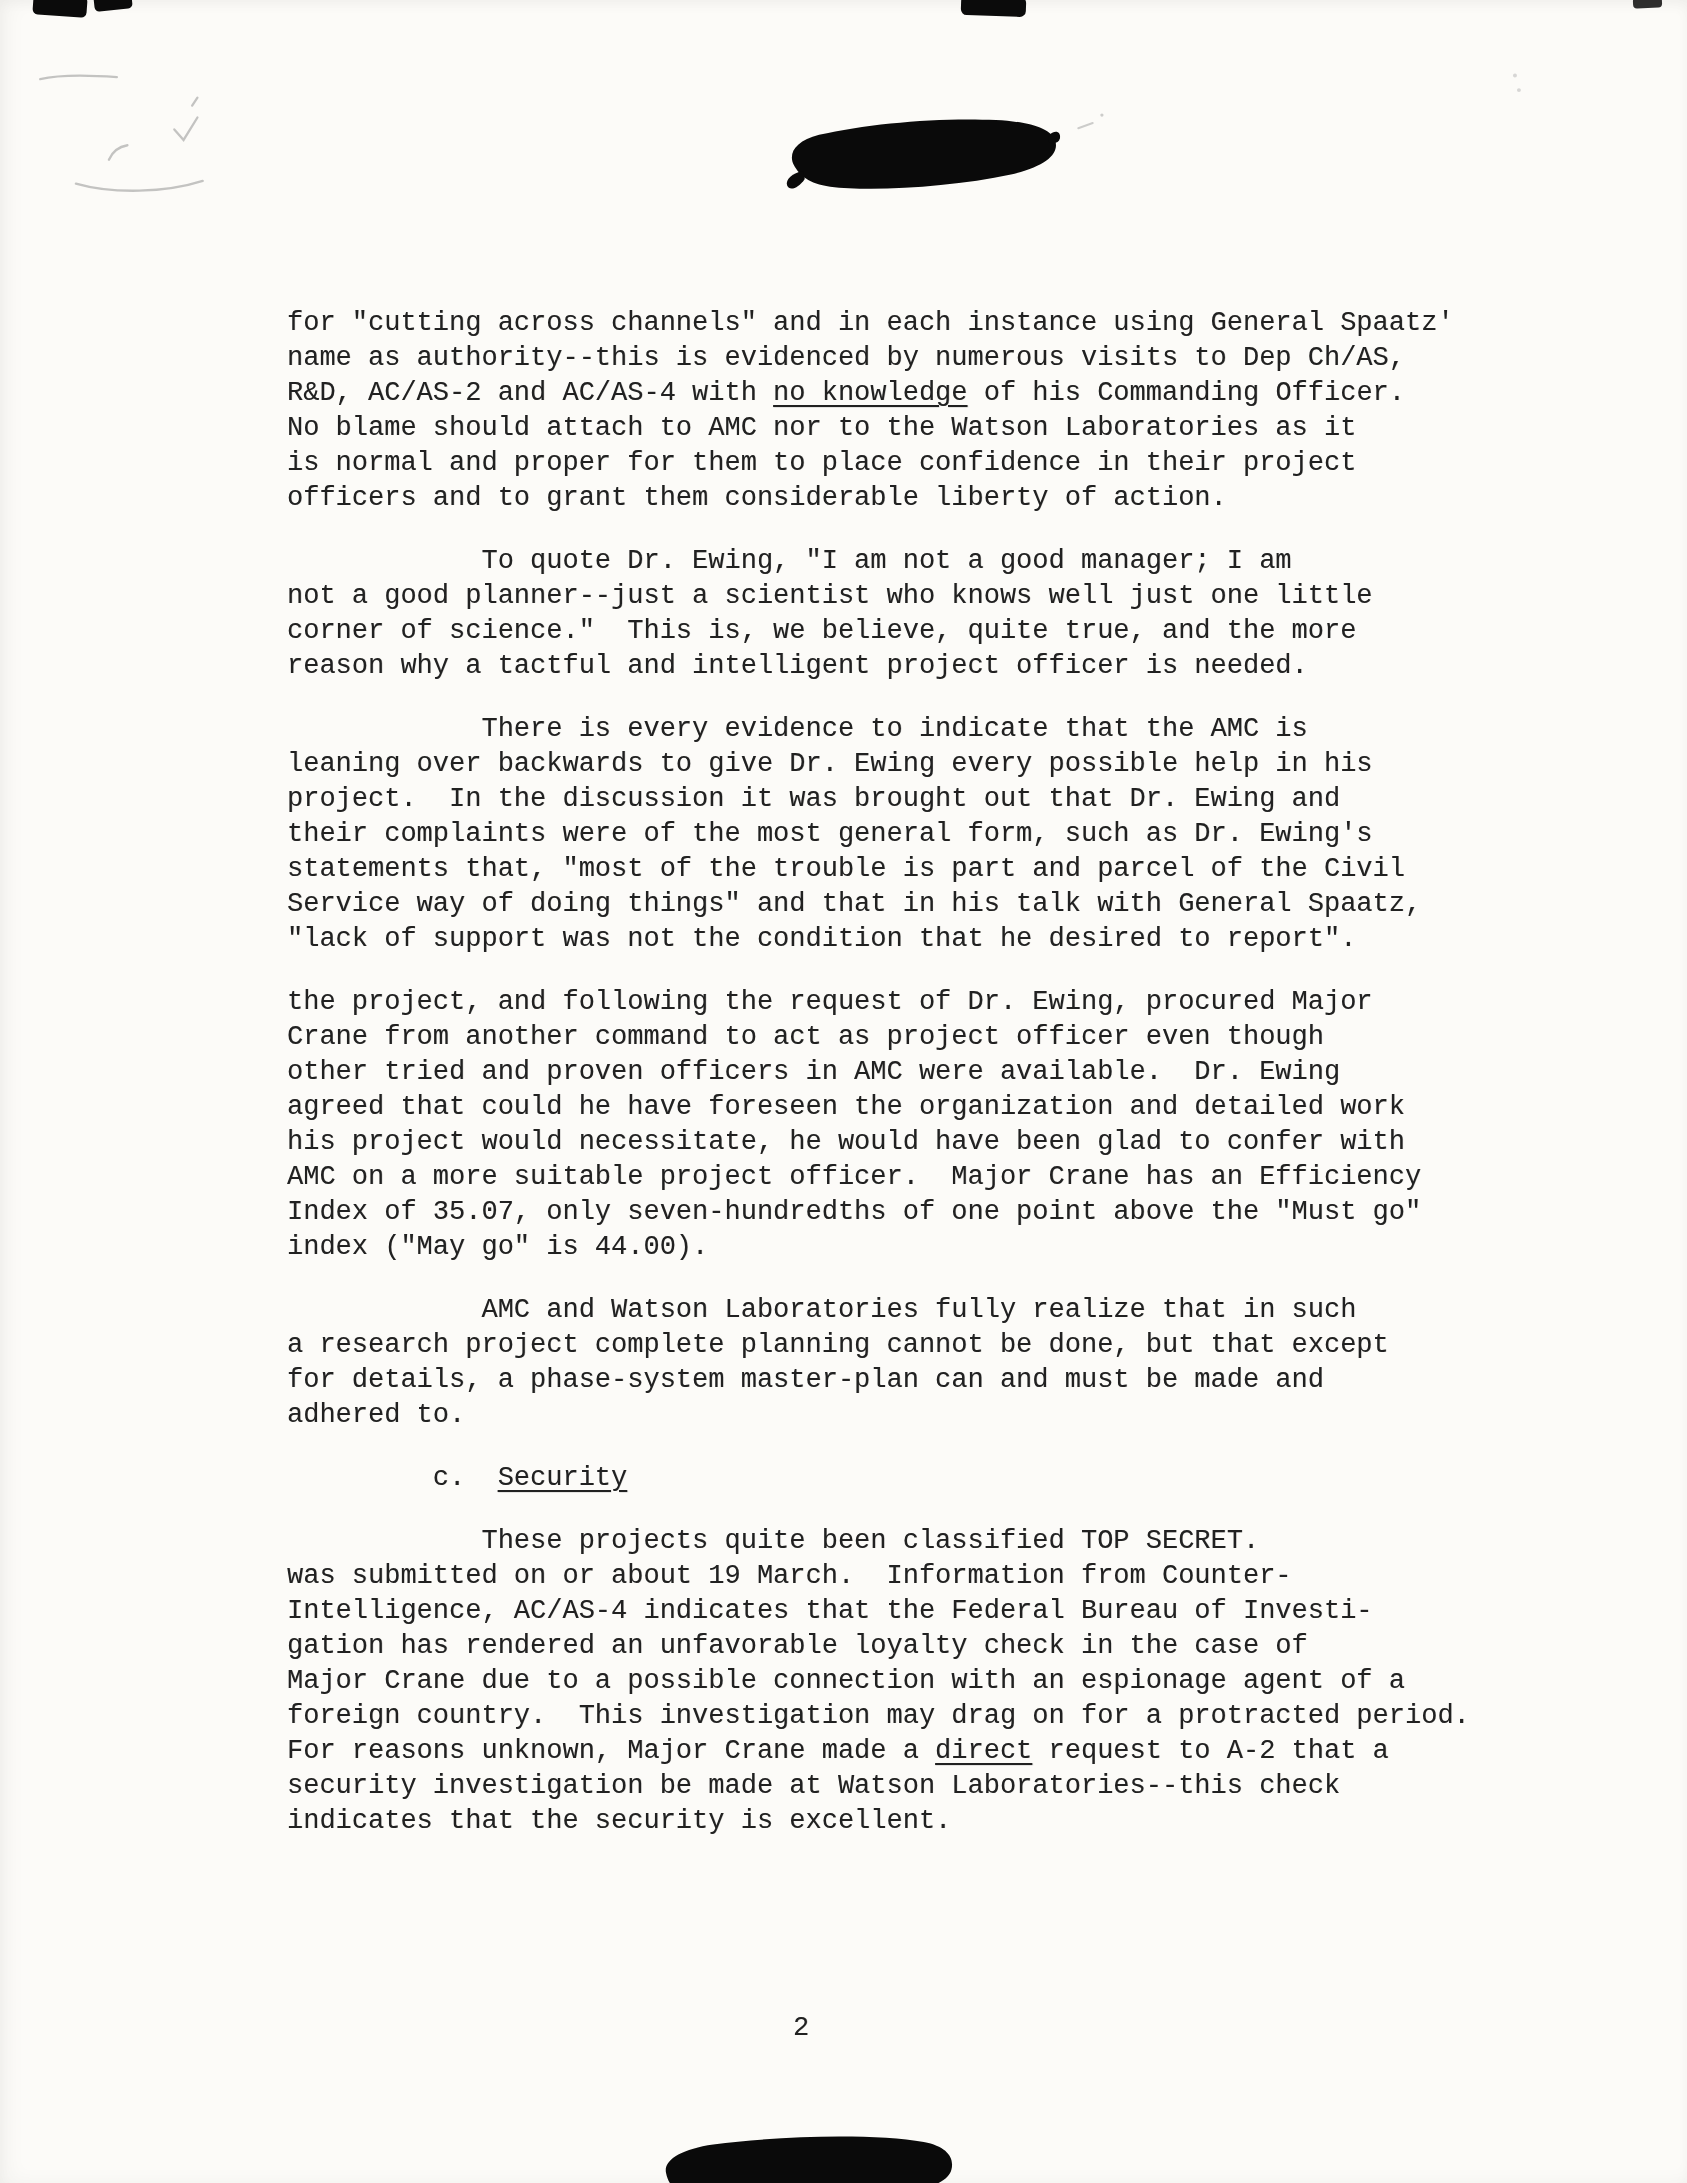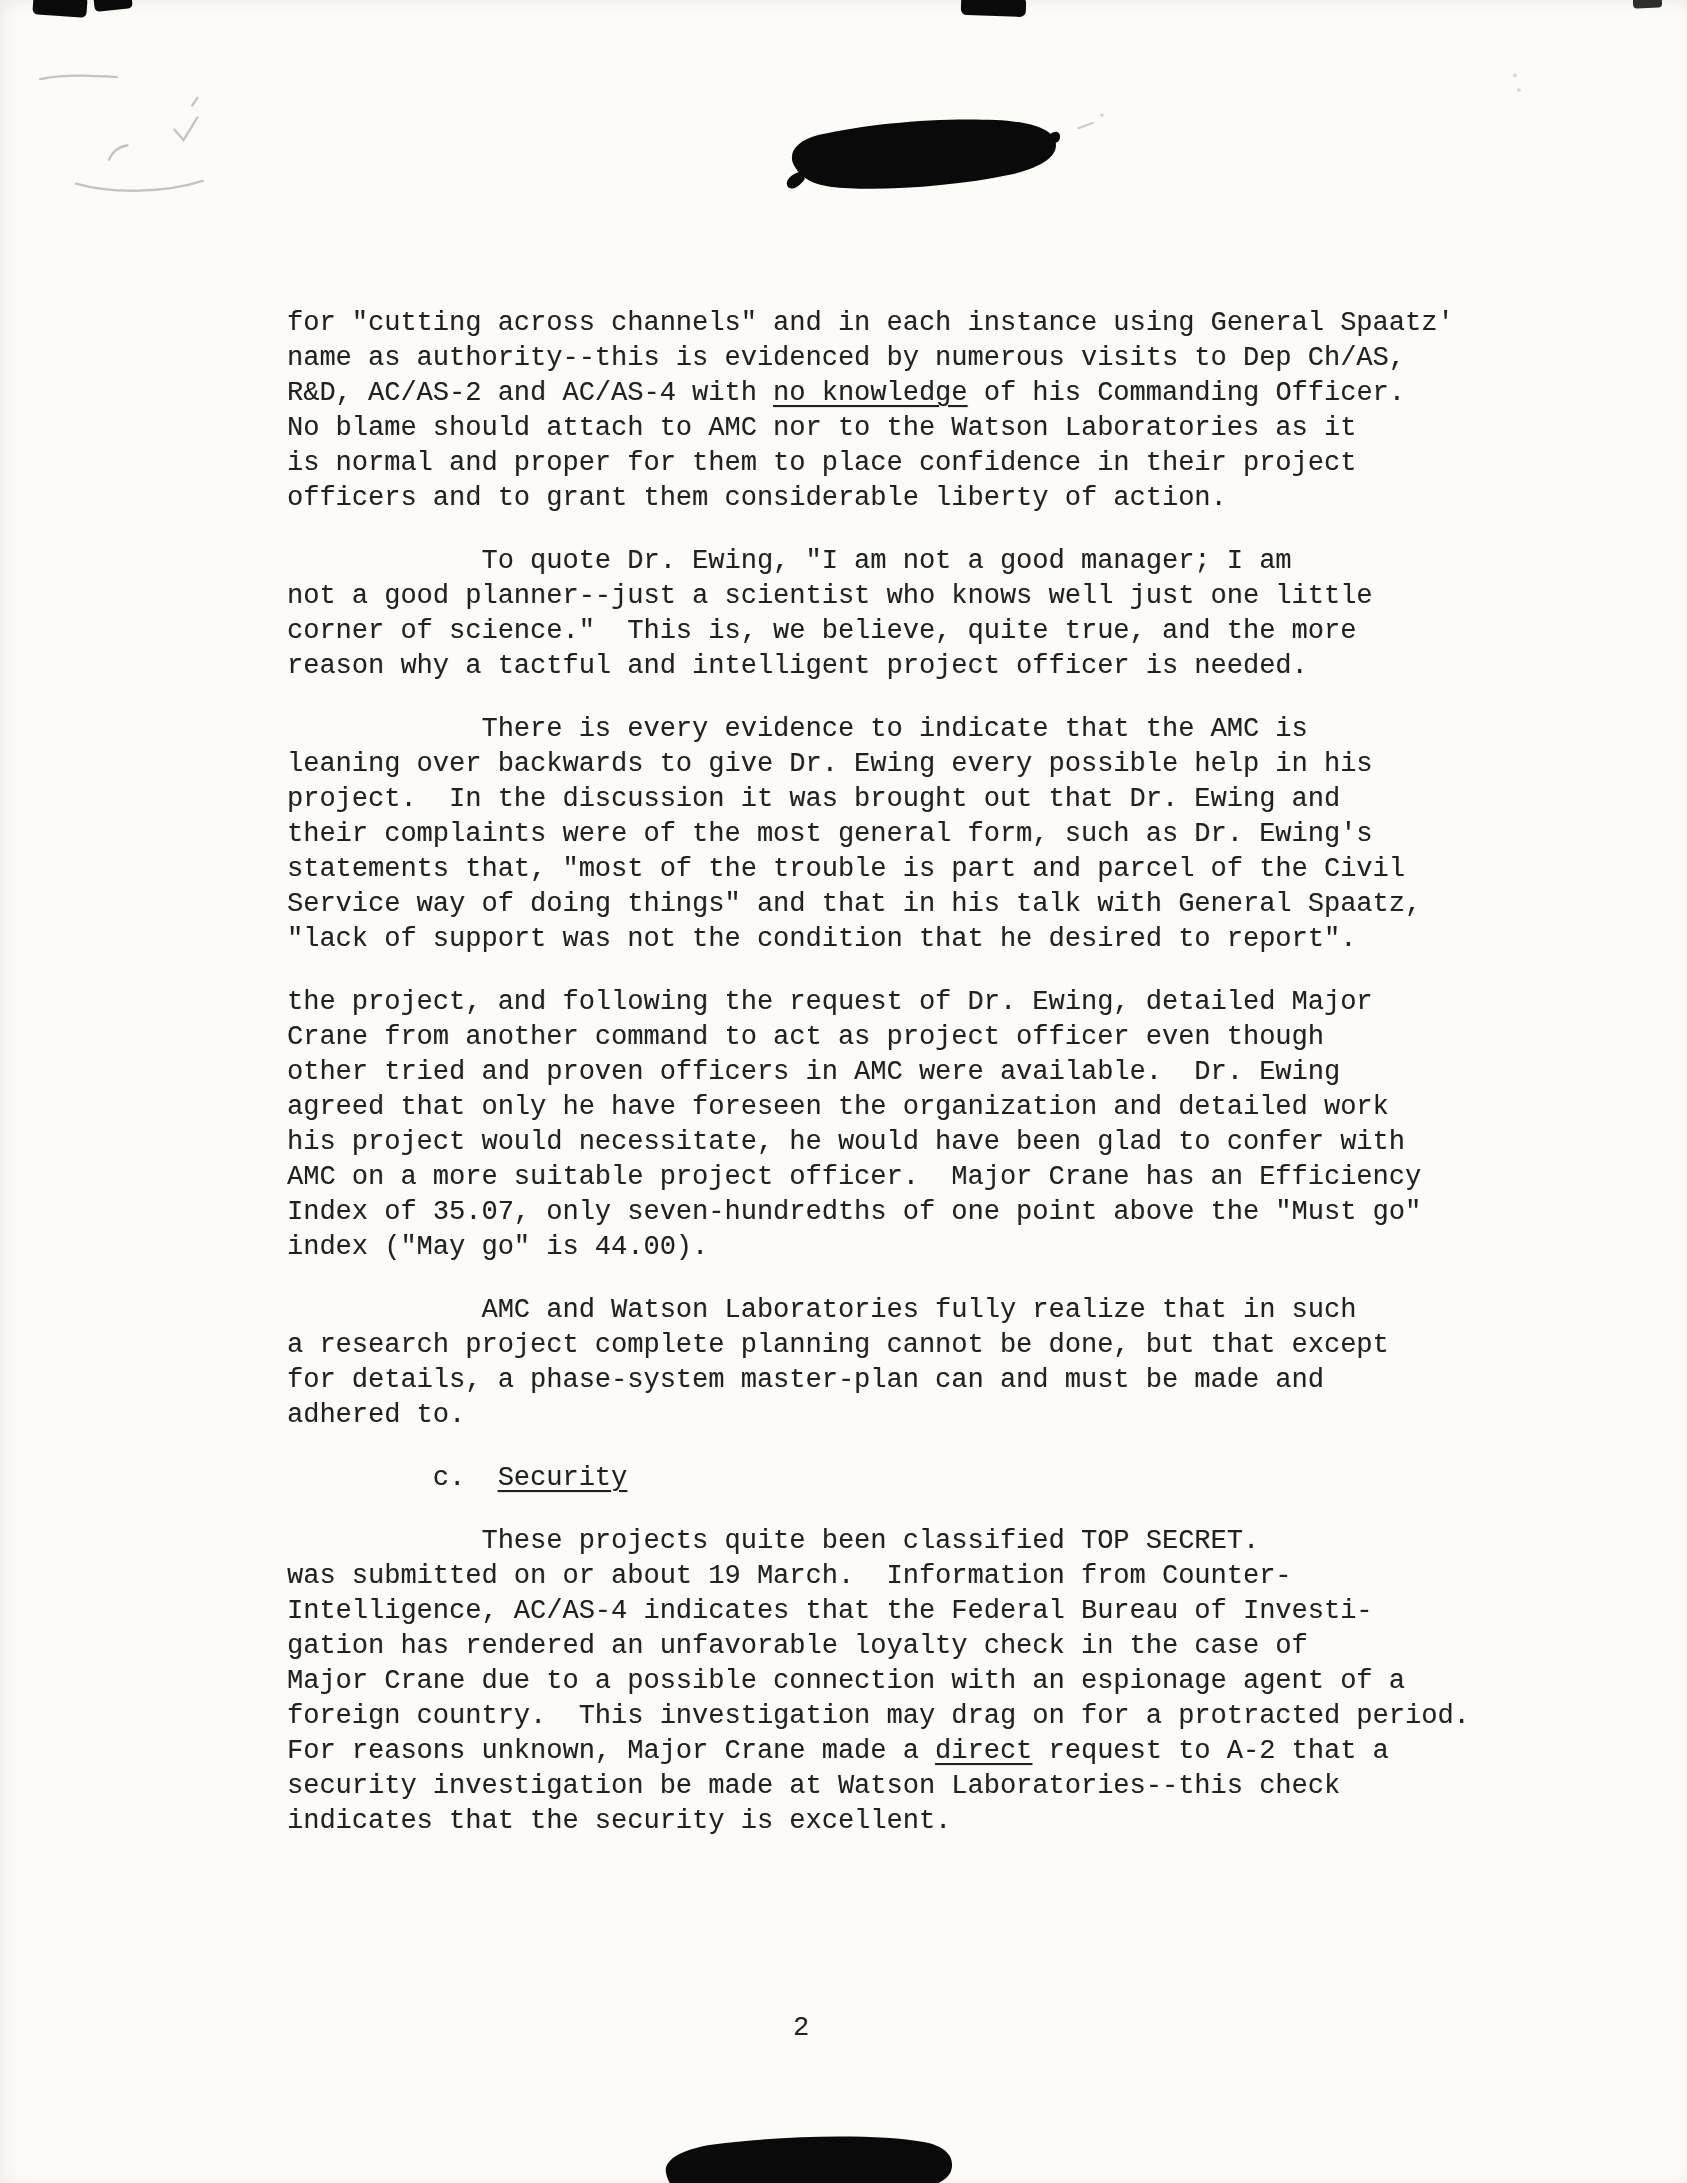--- a/index.html
+++ b/index.html
@@ -101,24 +101,24 @@
       <div class="block">
         <div class="line">            There is every evidence to indicate that the AMC is</div>
         <div class="line">leaning over backwards to give Dr. Ewing every possible help in his</div>
         <div class="line">project.  In the discussion it was brought out that Dr. Ewing and</div>
         <div class="line">their complaints were of the most general form, such as Dr. Ewing's</div>
         <div class="line">statements that, "most of the trouble is part and parcel of the Civil</div>
         <div class="line">Service way of doing things" and that in his talk with General Spaatz,</div>
         <div class="line">"lack of support was not the condition that he desired to report".</div>
       </div>
       <div class="block">
-        <div class="line">the project, and following the request of Dr. Ewing, detailed Major</div>
+        <div class="line">the project, and following the request of Dr. Ewing, procured Major</div>
         <div class="line">Crane from another command to act as project officer even though</div>
         <div class="line">other tried and proven officers in AMC were available.  Dr. Ewing</div>
-        <div class="line">agreed that only he have foreseen the organization and detailed work</div>
+        <div class="line">agreed that could he have foreseen the organization and detailed work</div>
         <div class="line">his project would necessitate, he would have been glad to confer with</div>
         <div class="line">AMC on a more suitable project officer.  Major Crane has an Efficiency</div>
         <div class="line">Index of 35.07, only seven-hundredths of one point above the "Must go"</div>
         <div class="line">index ("May go" is 44.00).</div>
       </div>
       <div class="block">
         <div class="line">            AMC and Watson Laboratories fully realize that in such</div>
         <div class="line">a research project complete planning cannot be done, but that except</div>
         <div class="line">for details, a phase-system master-plan can and must be made and</div>
         <div class="line">adhered to.</div>

